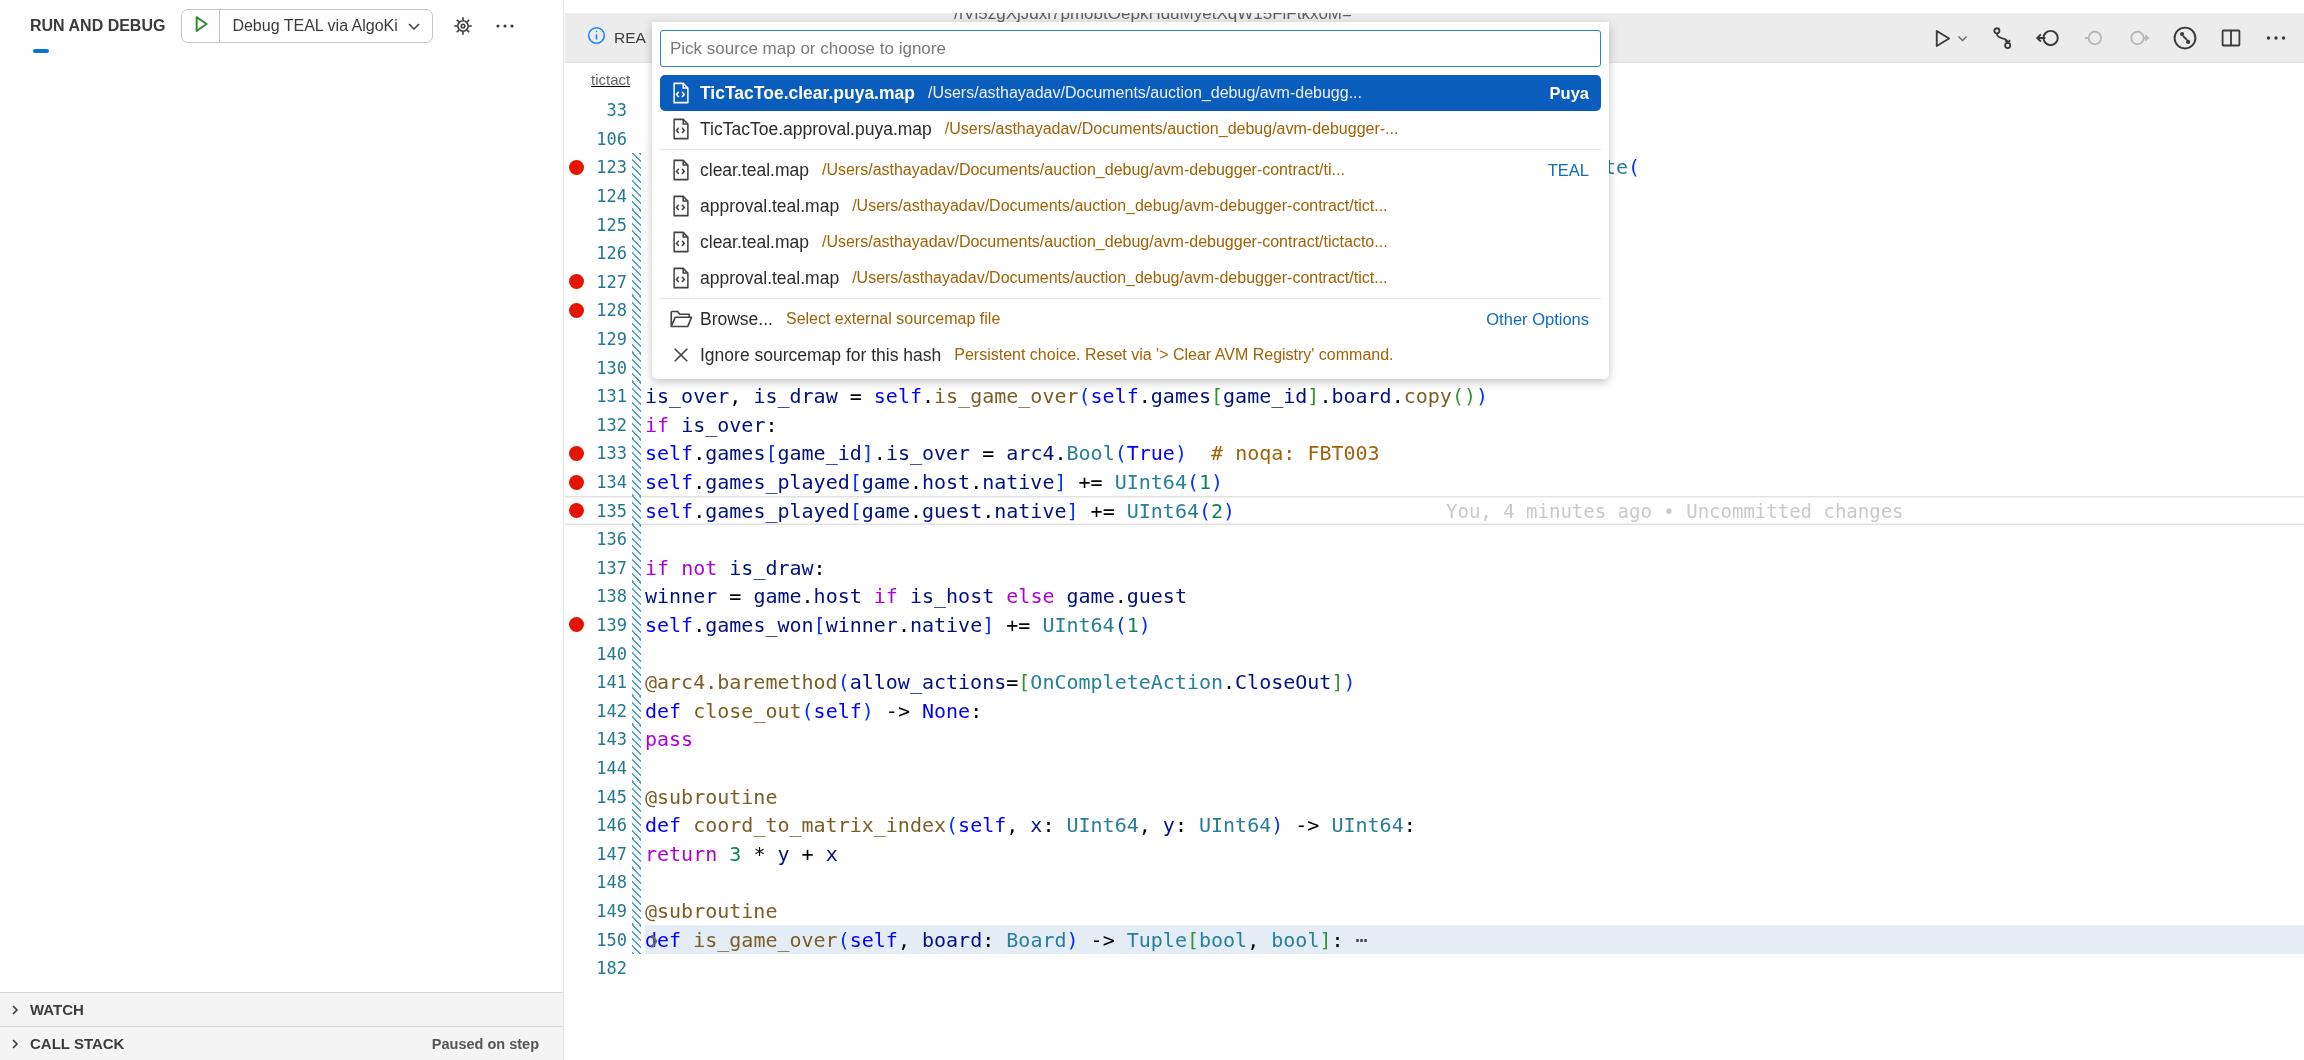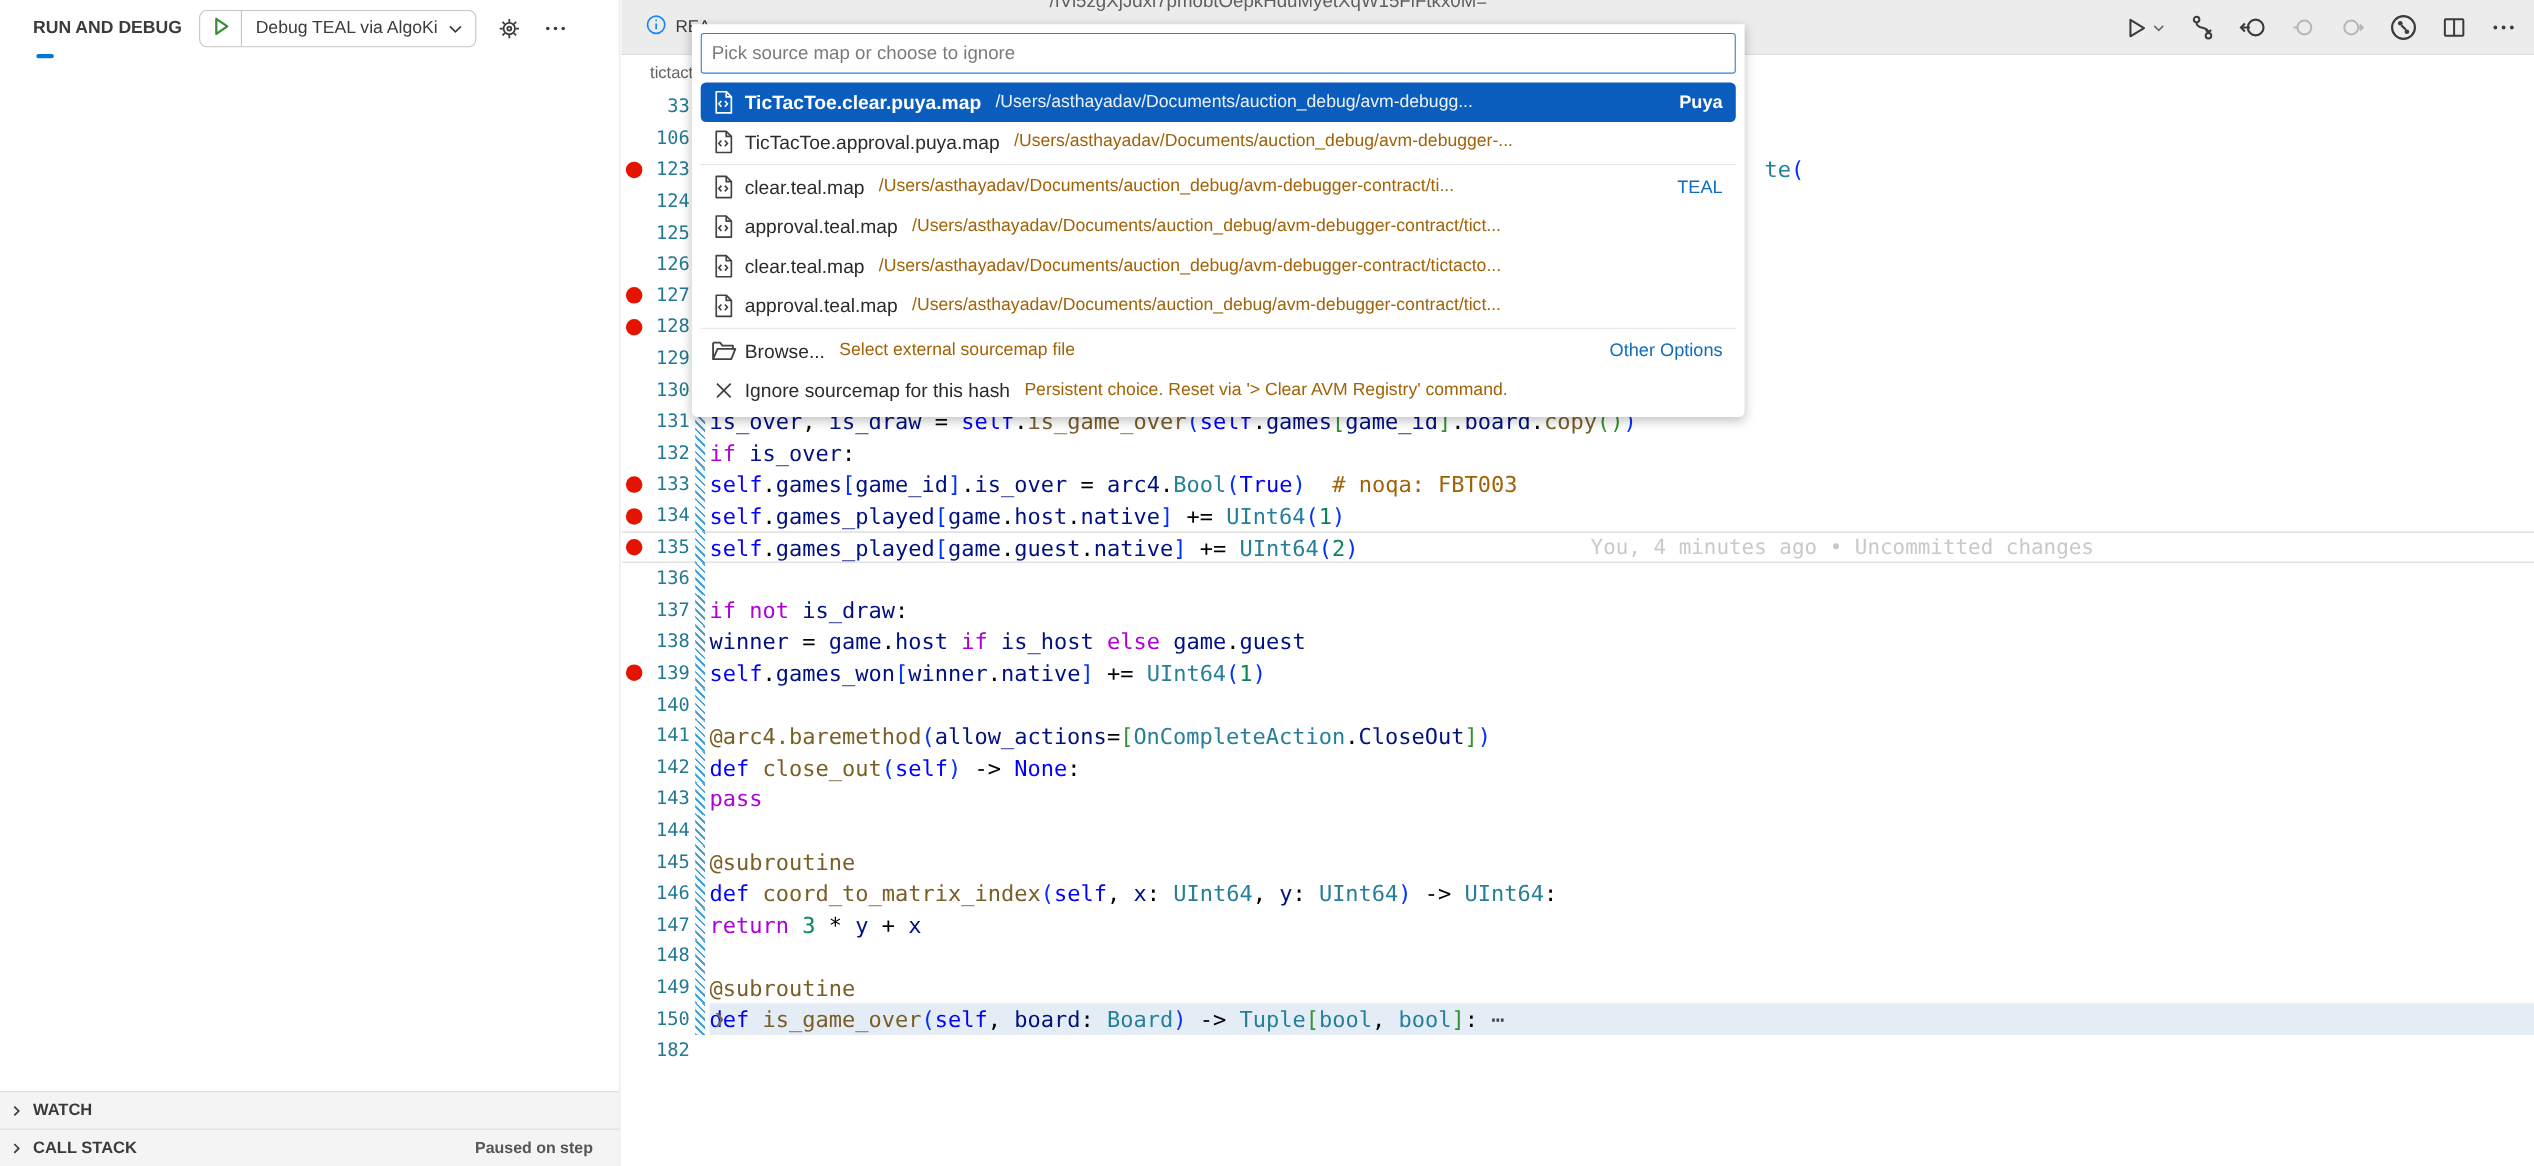--- a/index.html
+++ b/index.html
@@ -22,21 +22,21 @@
   .dc-chev { padding-right:10px; display:flex; align-items:center; }
   .hdr-icon { margin-left:18px; display:flex; align-items:center; cursor:pointer; }
   .blue-dash { position:absolute; left:33px; top:49px; width:16px; height:4px; background:#0078d4; border-radius:2px; }
   .section-row { height:34px; display:flex; align-items:center; font-weight:700; font-size:15px; color:#3b3b3b; }
   .sec-chev { width:30px; display:flex; justify-content:center; align-items:center; }
   .watch-row { position:absolute; left:0; right:0; bottom:34px; background:#f4f4f4; border-top:1px solid #d9d9d9; }
   .callstack-row { position:absolute; left:0; right:0; bottom:0; background:#f4f4f4; border-top:1px solid #d9d9d9; }
   .pause-status { margin-left:auto; margin-right:24px; font-size:14.5px; color:#555; font-weight:700; }
 
   
-  .editor { position:absolute; left:565px; top:0; right:0; height:815px; background:#fff; }
+  .editor { position:absolute; left:565px; top:13px; right:0; height:815px; background:#fff;text-decoration:underline; }
   .tabstrip { position:relative; height:50px; background:#ececec; border-bottom:1px solid #e0e0e0; overflow:hidden; }
   .hash-title { position:absolute; left:588px; transform:translateX(-50%); top:-9px;
     font-size:17px; color:#5f5f5f; white-space:nowrap; }
   .banner { position:absolute; left:22px; top:13px; display:flex; align-items:center; gap:8px;
     font-size:15.5px; color:#3b3b3b; }
   .ed-actions { position:absolute; right:16px; top:0; height:50px; display:flex; align-items:center; gap:21px; }
   .ed-actions > span { display:flex; align-items:center; cursor:pointer; }
   .breadcrumb-row { height:32px; display:flex; align-items:center; padding-left:26px;
     font-size:15px; color:#616161; background:#fff; }
 
@@ -56,21 +56,21 @@
     background-size:4ch 100%; background-repeat:repeat-x; align-self:stretch; display:flex; align-items:center; white-space:pre; }
   .foldc { position:absolute; left:84px; top:0; height:100%; display:flex; align-items:center;
     color:#6c6c6c; font-size:17px; }
   .frag { position:absolute; left:1039px; white-space:pre; }
   .blame { position:absolute; left:881px; color:#c9c9c9; font-size:19px; white-space:pre; }
   .kw{color:#af00db}.kwb{color:#0000ff}.fn{color:#795e26}.var{color:#001080}
   .type{color:#267f99}.num{color:#098658}.com{color:#a16207}
   .b1{color:#0431fa}.b2{color:#319331}.fold-dots{color:#444}
 
   
-  .quickpick { position:absolute; left:629px; top:22px; width:957px; z-index:50;
+  .quickpick { position:absolute; left:652px; top:22px; width:957px; z-index:50;
     background:#ffffff; box-shadow:0 3px 10px rgba(0,0,0,.24); border-radius:0 0 5px 5px;
     padding:8px 8px 6px 8px; }
   .qp-input { position:relative; height:37px; border:1.6px solid #2f81d6; border-radius:3px;
     background:#fff; width:100%; font-size:17px; color:#333; padding-left:9px;
     font-family:"Liberation Sans", sans-serif; outline:none; }
   .qp-input::placeholder { color:#7a7a7a; }
   .qp-list { margin-top:8px; }
   .qp-item { height:36px; display:flex; align-items:center; border-radius:5px; padding:0 12px 0 8px; cursor:pointer; }
   .qp-item.selected { background:#0a5dbd; }
   .qp-icon { width:26px; flex:0 0 26px; display:flex; justify-content:center; align-items:center; color:#424242; }

